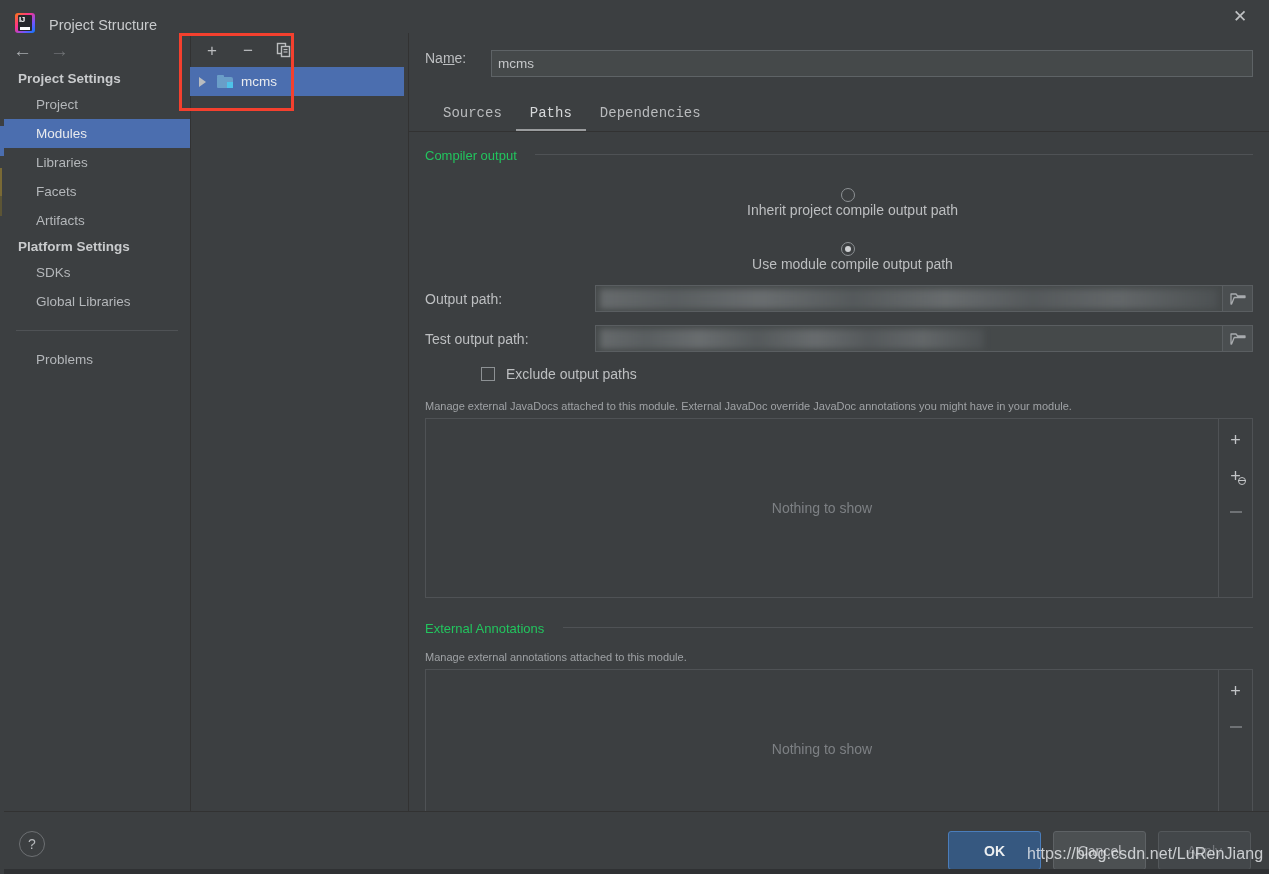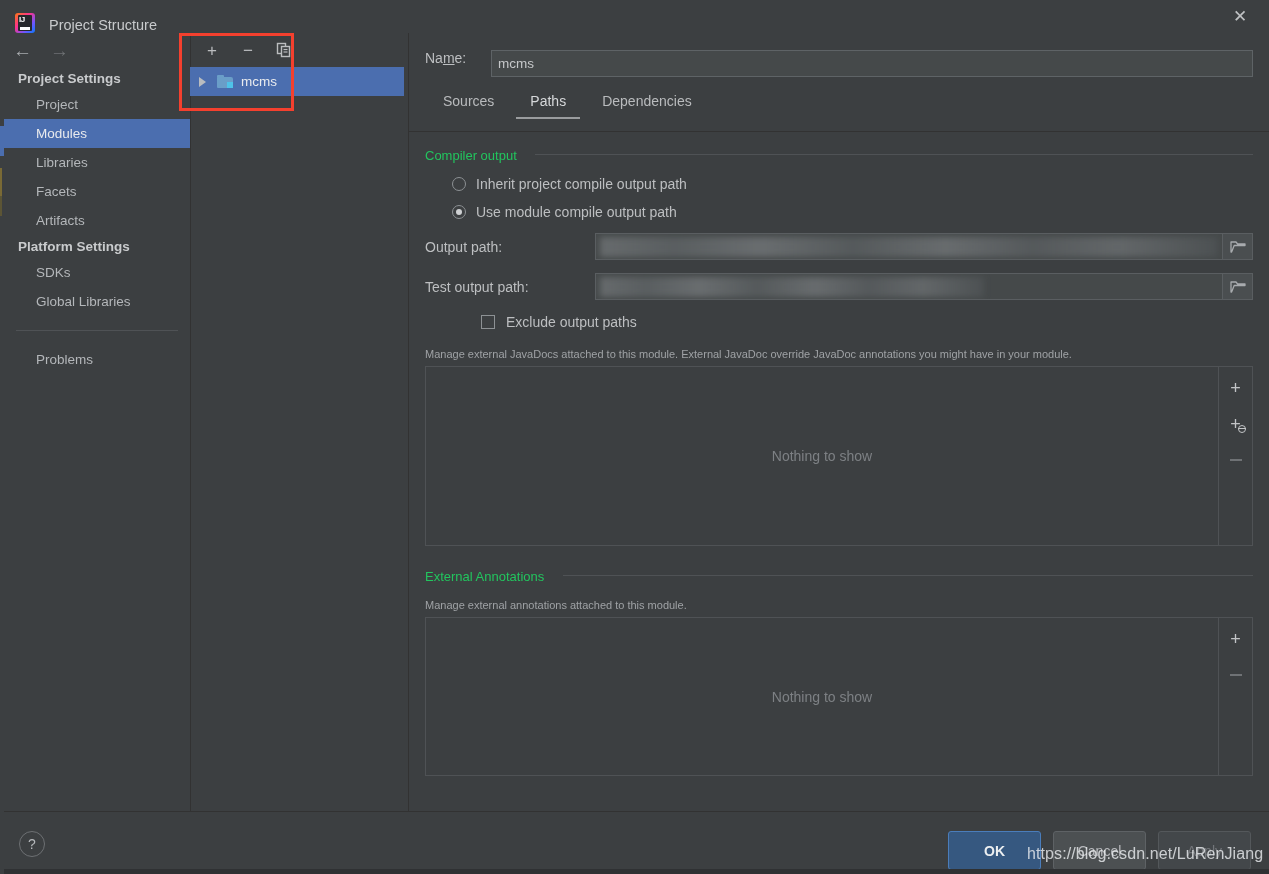--- a/index.html
+++ b/index.html
@@ -130,22 +130,22 @@
     display: flex; align-items: flex-start; padding: 17px 16px 0 16px;
   }
   .namelabel { font-size: 14px; color: #bdbfc1; width: 66px; }
   .namelabel u { text-decoration: underline; }
   .nameinput {
     flex: 1; height: 27px; background: #45494a; border: 1px solid #5e6366;
     color: #c5c7c9; font-size: 13.5px; padding: 0 6px;
     font-family: "Liberation Sans", sans-serif;
   }
   .tabsrow {
-    display: flex; align-items: flex-end; gap: 8px; padding: 21px 0 12px 20px;
-    border-bottom: 1px solid #323232; height: 55px;
+    display: flex; align-items: flex-end; gap: 0; padding: 21px 0 0 20px;
+    border-bottom: 1px solid #323232; height: 55px; font-family: Liberation Mono, monospace;
   }
   .tab {
     font-size: 14px; color: #b9bbbd; padding: 0 14px 8px 14px;
     border-bottom: 2px solid transparent;
   }
   .tab.active { color: #d6d8da; border-bottom: 2px solid #9a9c9e; }
 
   .pane { padding: 0 8px 0 8px; }
 
   
@@ -153,21 +153,21 @@
   .group > .glabel {
     font-size: 13px; color: #22c55e; display: inline-block;
     padding-right: 8px; background: #3c3f41; position: relative; z-index: 2;
   }
   .group > .grule {
     position: absolute; left: 8px; right: 8px; top: 8px; height: 1px;
     background: #4f5255; z-index: 1;
   }
   .group > .grule.offset { left: 118px; }
 
-  .radiorow { display: flex; align-items: center; margin-top: 12px; padding-left: 27px; }
+  .radiorow { display: flex; align-items: center; margin-top: 24px; padding-left: 27px; flex-direction: column; }
   .radio {
     width: 14px; height: 14px; border-radius: 50%; border: 1px solid #8d9194;
     margin-right: 10px; position: relative; flex: none; background: #3c3f41;
   }
   .radio.on::after {
     content: ""; position: absolute; left: 3px; top: 3px;
     width: 6px; height: 6px; border-radius: 50%; background: #cfd1d3;
   }
   .rlabel { font-size: 14px; color: #bdbfc1; }
 

